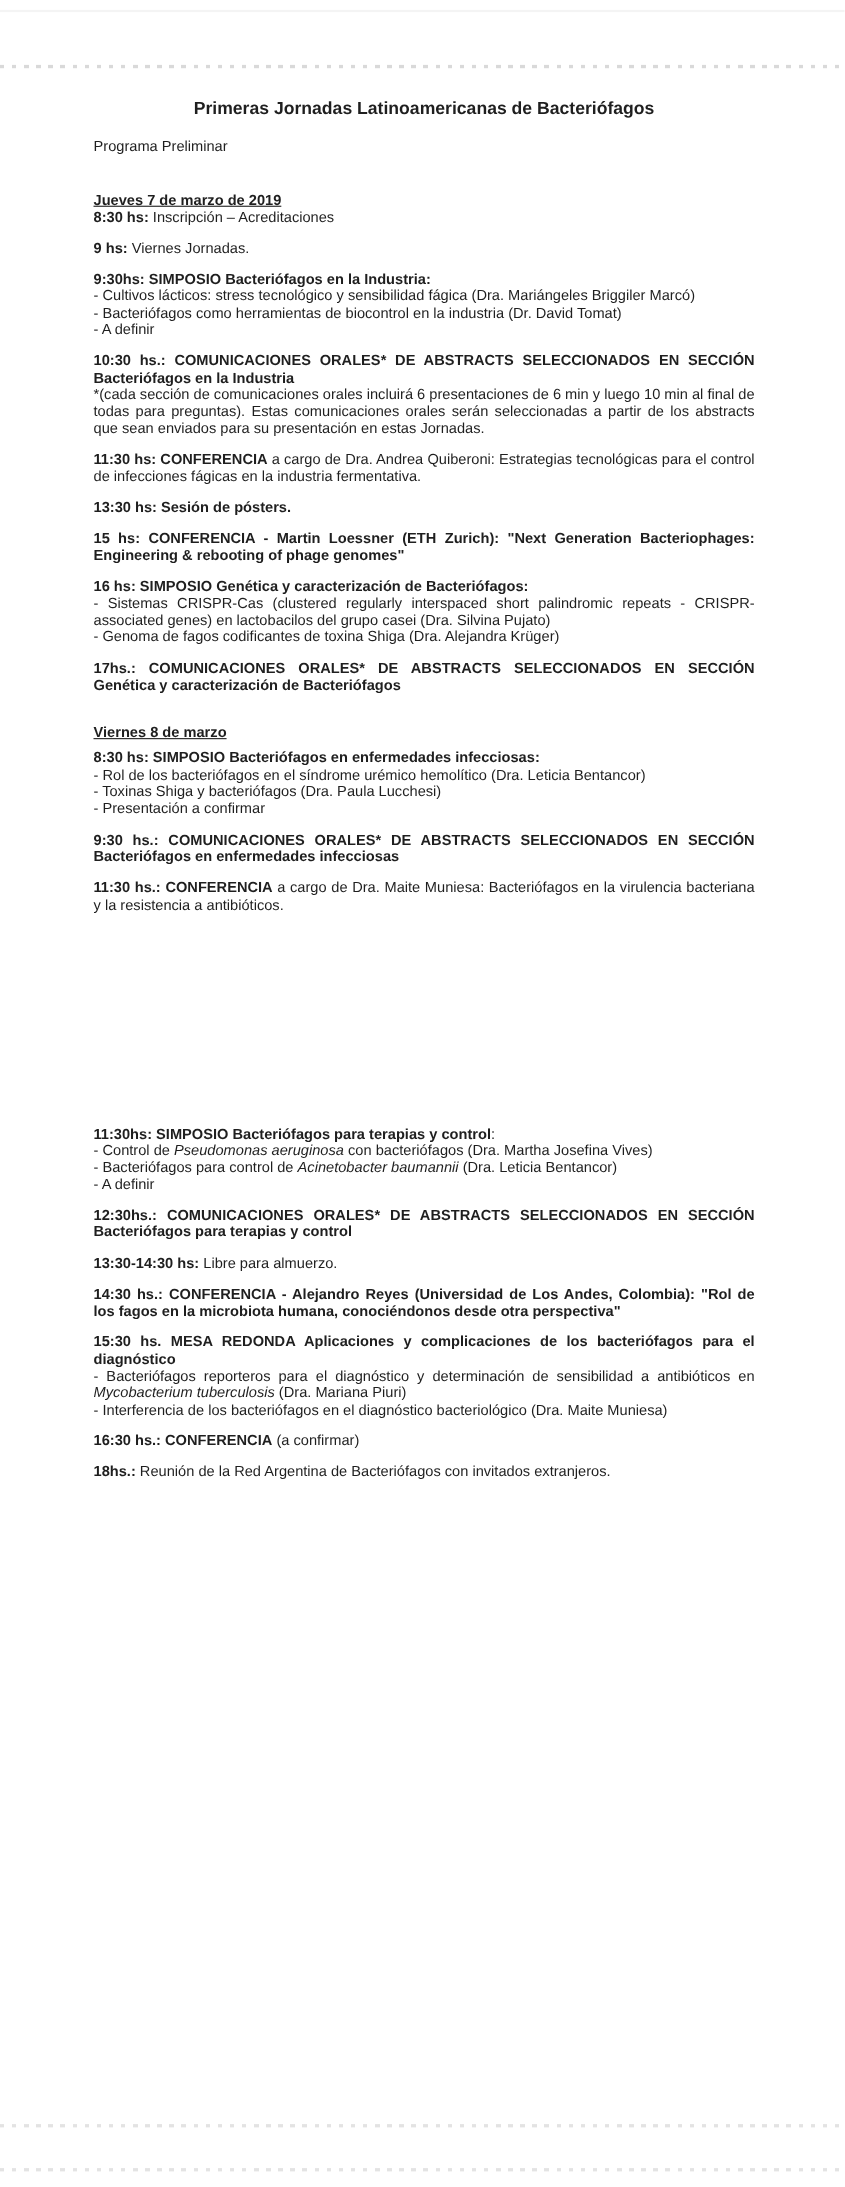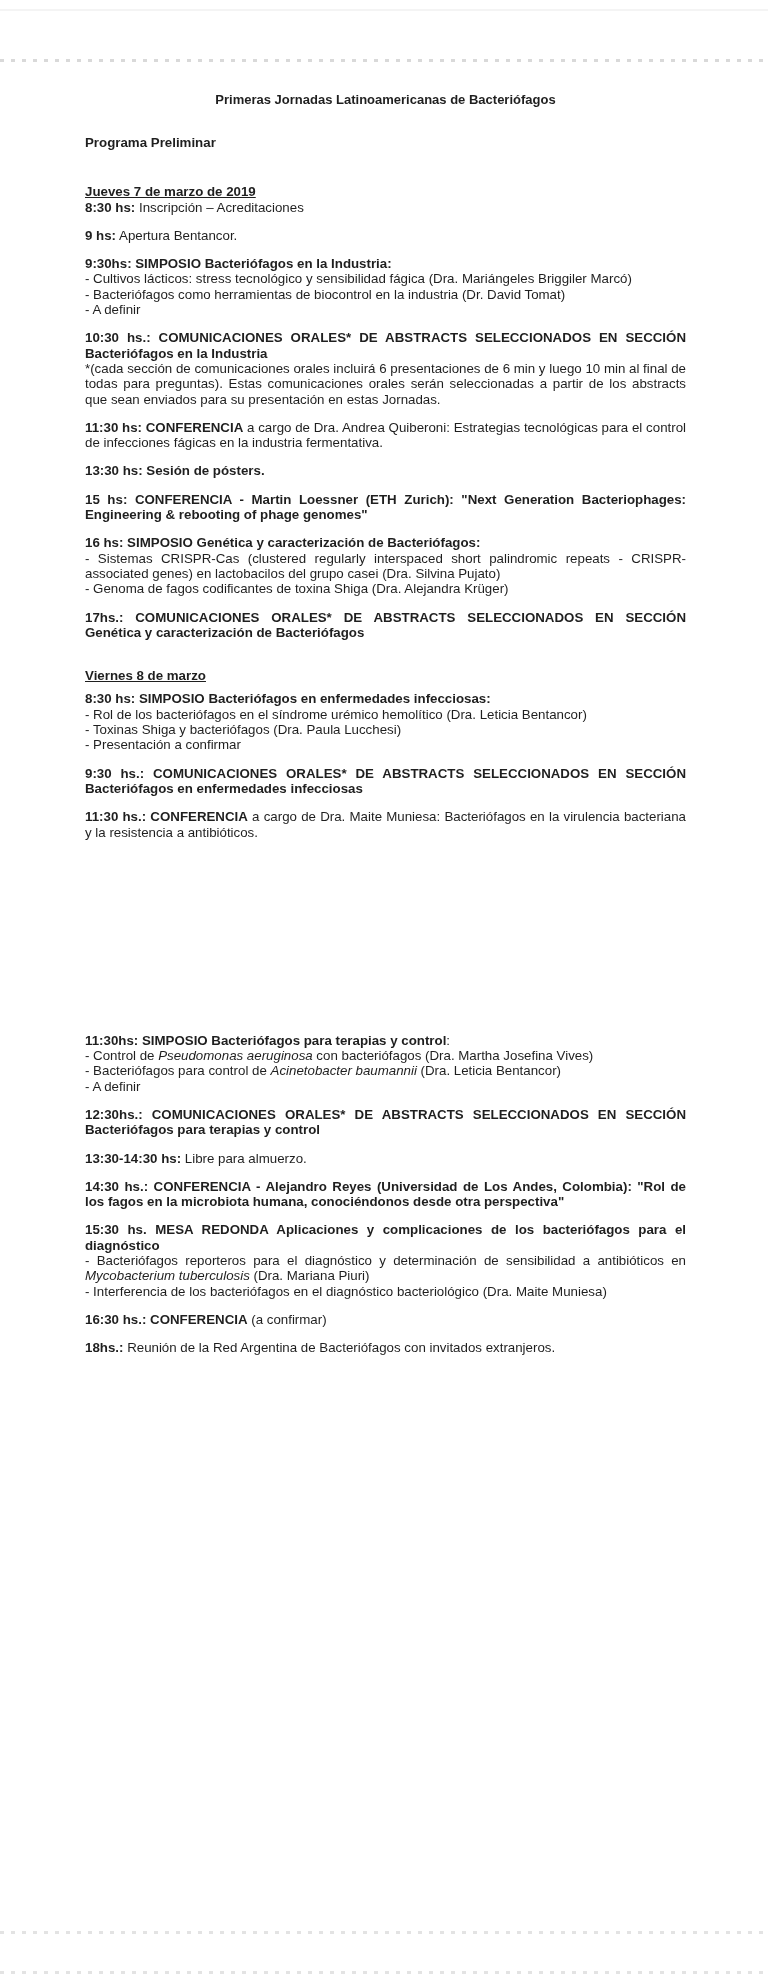--- a/index.html
+++ b/index.html
@@ -31,28 +31,28 @@
 
   .content {
     position: absolute;
     left: 85px;
     top: 90px;
     width: 601px;
     font-size: 13.3px;
     line-height: 15.3px;
   }
   .doc-title {
-    font-size: 13px;
+    font-size: 16px;
     font-weight: bold;
     text-align: center;
     line-height: 19px;
   }
   .doc-subtitle {
-    font-weight: bold;
-    margin-top: 26px;
+    font-weight: normal;
+    margin-top: 16px;
   }
   .day-heading {
     font-weight: bold;
     text-decoration: underline;
     margin-top: 28px;
   }
   section:first-of-type .day-heading { margin-top: 34px; text-decoration: underline; }
   .block { margin-top: 0; }
   .g-para  { margin-top: 13px; }
   .g-sm    { margin-top: 8px; }
@@ -68,21 +68,21 @@
   <div class="rule-faint"></div>
   <div class="dotted-sep dotted-top"></div>
 
   <div class="content">
     <div class="doc-title">Primeras Jornadas Latinoamericanas de Bacteriófagos</div>
     <div class="doc-subtitle">Programa Preliminar</div>
     <div id="program-sections">
         <section>
           <div class="day-heading">Jueves 7 de marzo de 2019</div>
           <div class="block g-tight"><span class="bold">8:30 hs:</span><span> Inscripción – Acreditaciones</span></div>
-          <div class="block g-para"><span class="bold">9 hs:</span><span> Apertura Bentancor.</span></div>
+          <div class="block g-para"><span class="bold">9 hs:</span><span> Viernes Jornadas.</span></div>
           <div class="block g-para"><span class="bold">9:30hs: SIMPOSIO Bacteriófagos en la Industria:</span></div>
           <div class="block g-tight"><span>- Cultivos lácticos: stress tecnológico y sensibilidad fágica  (Dra. Mariángeles Briggiler Marcó)</span></div>
           <div class="block g-tight"><span>- Bacteriófagos como herramientas de biocontrol en la industria (Dr. David Tomat)</span></div>
           <div class="block g-tight"><span>- A definir</span></div>
           <div class="block g-para justify"><span class="bold">10:30 hs.: COMUNICACIONES ORALES* DE ABSTRACTS SELECCIONADOS EN SECCIÓN Bacteriófagos en la Industria</span></div>
           <div class="block g-tight justify"><span>*(cada sección de comunicaciones orales incluirá 6 presentaciones de 6 min y luego 10 min al final de todas para preguntas). Estas comunicaciones orales serán seleccionadas a partir de los abstracts que sean enviados para su presentación en estas Jornadas.</span></div>
           <div class="block g-para justify"><span class="bold">11:30 hs: CONFERENCIA</span><span> a cargo de Dra. Andrea Quiberoni: Estrategias tecnológicas para el control de infecciones fágicas en la industria fermentativa.</span></div>
           <div class="block g-para"><span class="bold">13:30 hs: Sesión de pósters.</span></div>
           <div class="block g-para justify"><span class="bold">15 hs: CONFERENCIA - Martin Loessner (ETH Zurich):  "Next Generation Bacteriophages: Engineering &amp; rebooting of phage genomes"</span></div>
           <div class="block g-para"><span class="bold">16 hs: SIMPOSIO Genética y caracterización de Bacteriófagos:</span></div>

